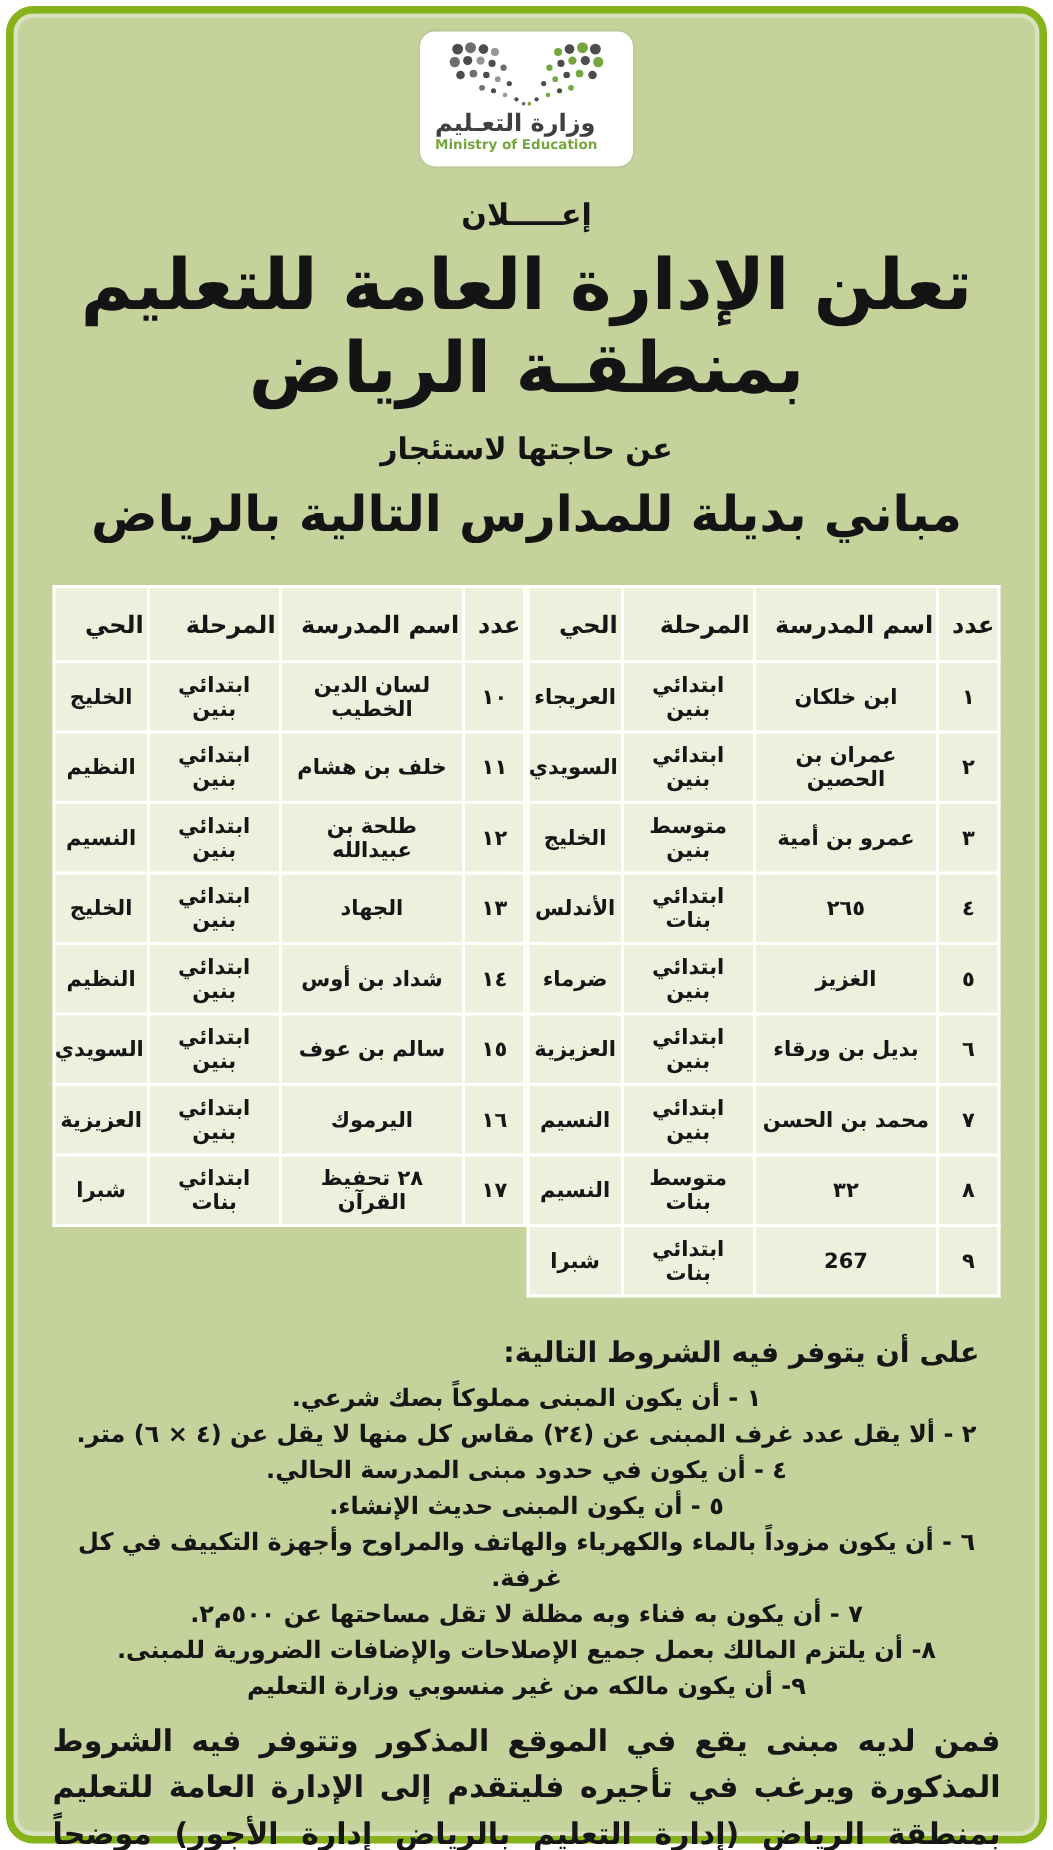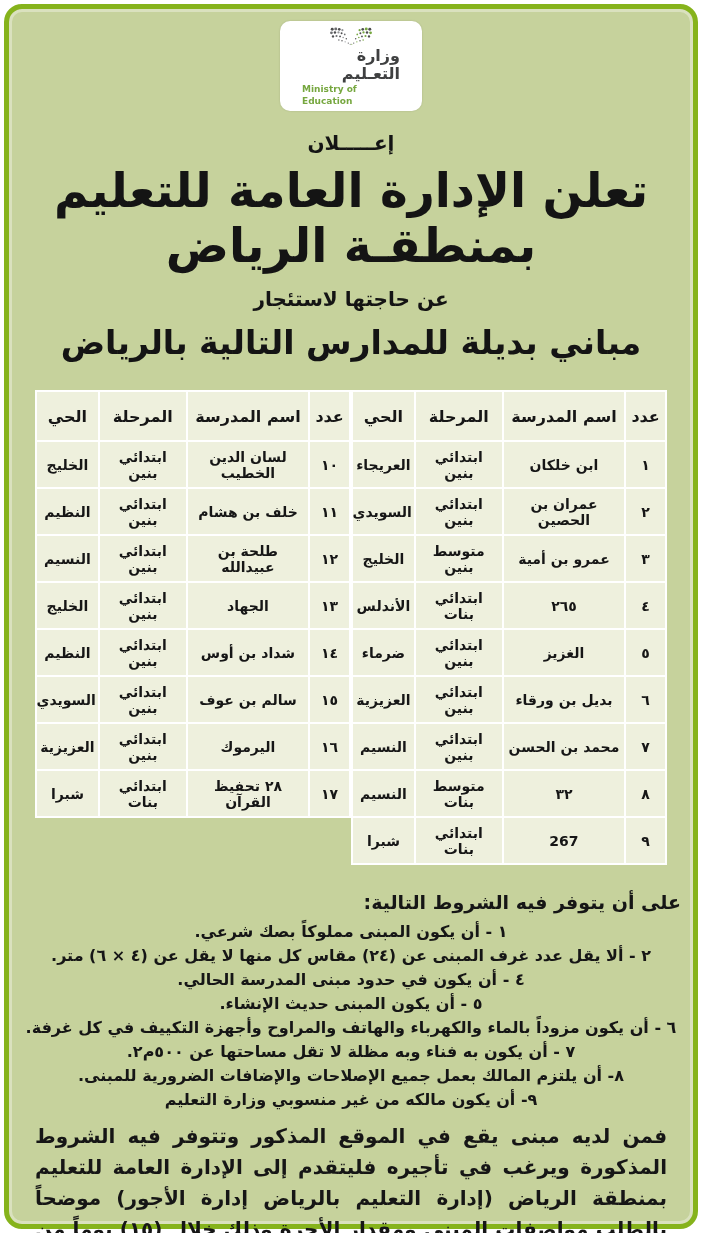--- a/index.html
+++ b/index.html
@@ -10,45 +10,45 @@
   .panel{
     position:absolute;left:4px;top:4px;width:684px;height:1215px;
     background:#c6d29c;border:5px solid #86b31c;border-radius:18px;
     box-shadow:inset 0 0 0 3px rgba(255,255,255,.35);
   }
   
   .logo-box{
     width:142px;height:90px;margin:12px auto 0;background:#ffffff;
     border-radius:10px;box-shadow:0 0 2px rgba(0,0,0,.15);
     display:flex;flex-direction:column;align-items:flex-start;
-    padding:6px 22px 4px;box-sizing:border-box;
+    padding:6px 10px 4px;box-sizing:border-box;
   }
   .logo-dots{align-self:center;margin-bottom:2px;}
   .logo-ar{font-size:16px;font-weight:bold;color:#3f4041;direction:rtl;line-height:18px;}
   .logo-en{font-size:9px;font-weight:bold;color:#76a73f;line-height:12px;}
   
   .heading{direction:rtl;text-align:center;font-weight:bold;color:#141414;}
   .announcement{font-size:20px;margin-top:20px;letter-spacing:1px;}
   .main-title{font-size:47px;margin-top:8px;}
   .need-subtitle{font-size:20px;margin-top:14px;}
   .subject-title{font-size:33px;margin-top:12px;}
   
   .tables{
     margin:28px 26px 0;display:flex;direction:rtl;align-items:flex-start;
   }
   table{border-collapse:collapse;width:50%;table-layout:fixed;direction:rtl;}
   th,td{
     border:2px solid #ffffff;background:#eef0dd;text-align:center;
     font-weight:bold;vertical-align:middle;padding:0 2px;
   }
-  th{height:48px;font-size:16px;}
+  th{height:48px;font-size:16px;text-align:right;}
   td{height:45px;font-size:14px;}
   col.c-num{width:13%;} col.c-school{width:39%;} col.c-stage{width:28%;} col.c-district{width:20%;}
   
-  .conditions{margin:26px 12px 0;direction:rtl;text-align:right;}
+  .conditions{margin:26px 40px 0;direction:rtl;text-align:right;}
   .conditions-title{font-size:19px;font-weight:bold;margin-bottom:7px;}
   .condition-item{font-size:16px;font-weight:bold;line-height:24px;text-align:center;}
   
   .closing{
     margin:9px 26px 0;direction:rtl;text-align:justify;
     font-size:20px;font-weight:bold;line-height:31px;
   }
 </style>
 </head>
 <body>

